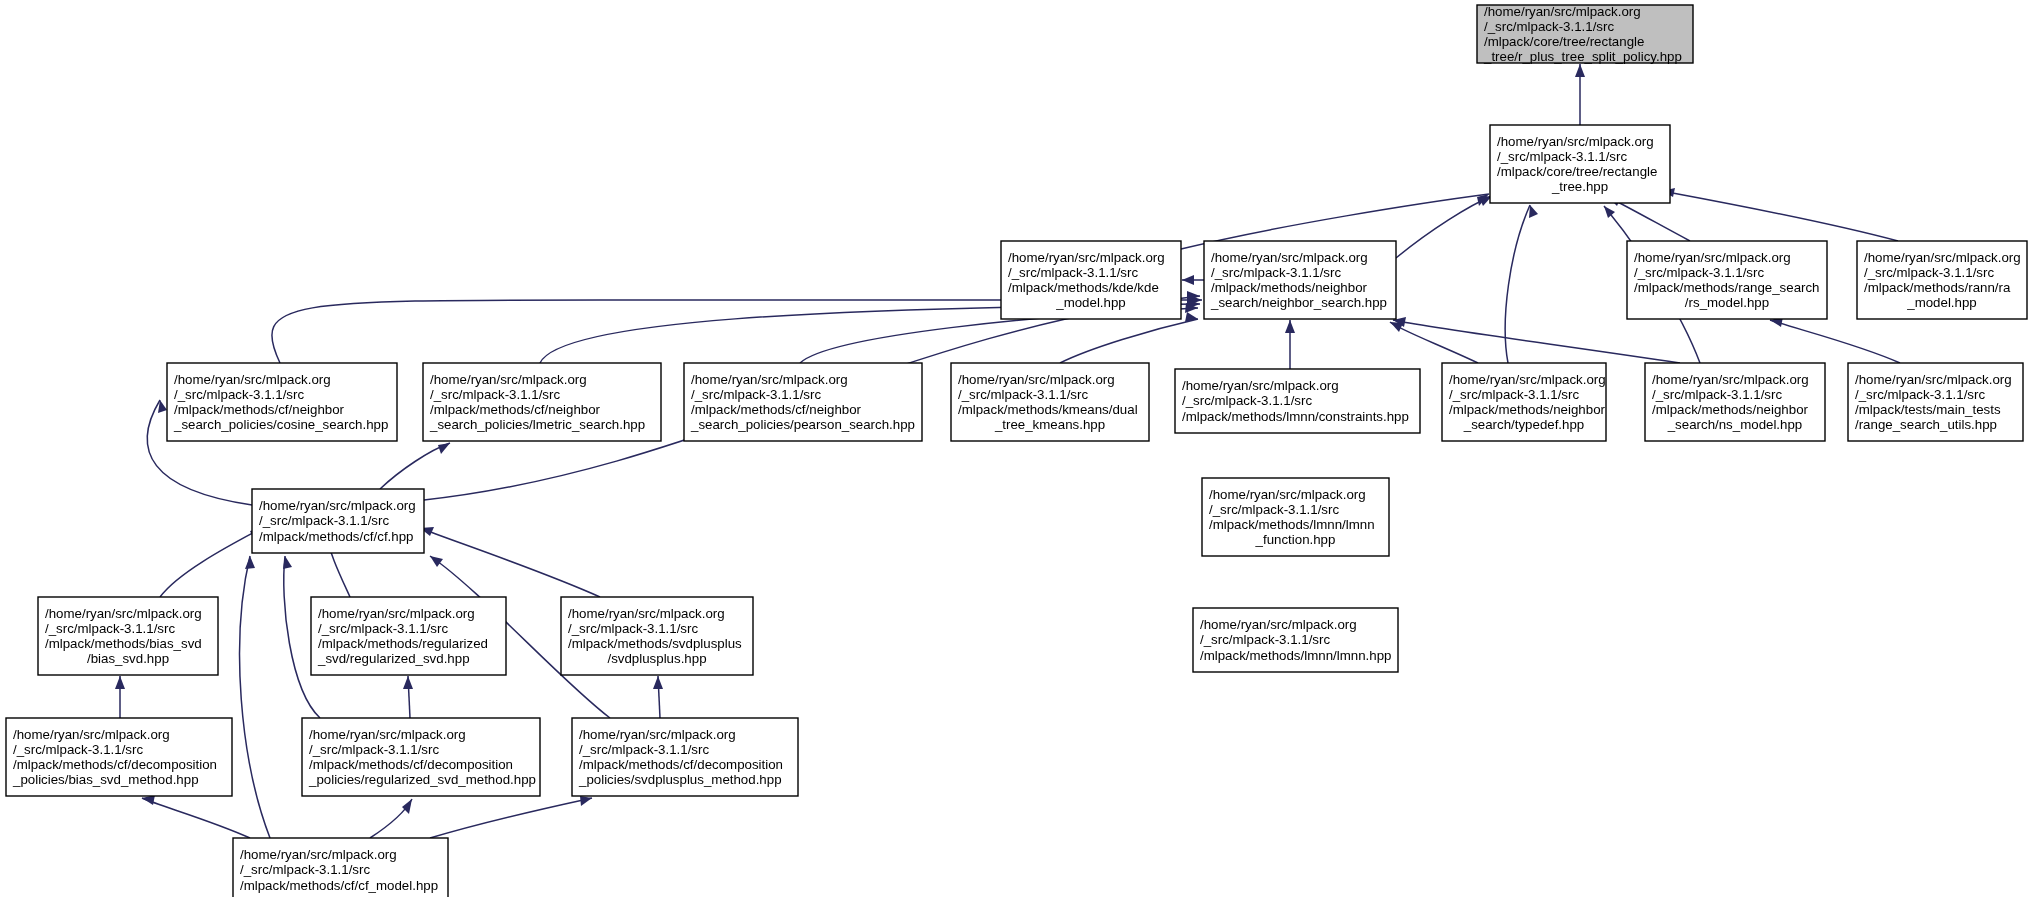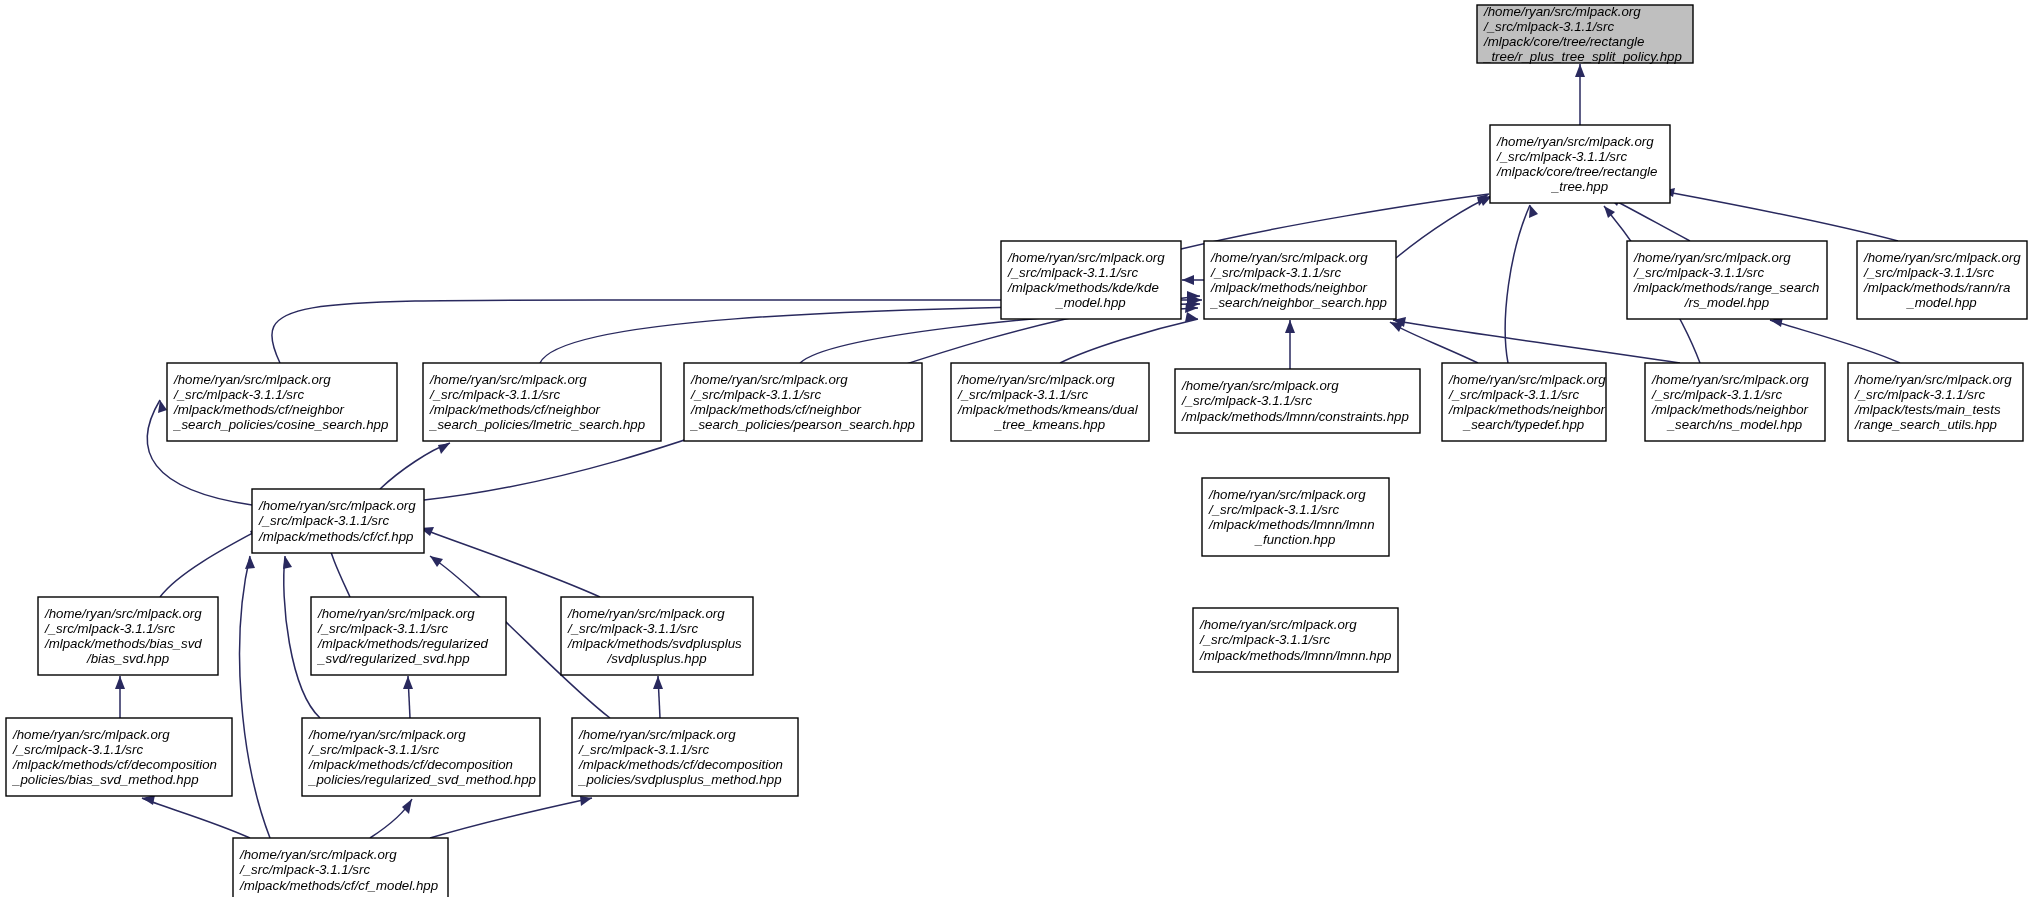--- a/index.html
+++ b/index.html
@@ -1,17 +1,17 @@
 <!DOCTYPE html>
 <html><head>
 <meta charset="utf-8">
 <style>
   html,body{margin:0;padding:0;background:#ffffff;}
   body{font-family:"Liberation Sans","DejaVu Sans",sans-serif;}
-  #graph-wrap{position:relative;width:2031px;height:897px;background:#fff;overflow:hidden;font-style:italic;}
+  #graph-wrap{position:relative;width:2031px;height:897px;background:#fff;overflow:hidden;}
   svg#graph{position:absolute;left:0;top:0;width:2031px;height:897px;display:block;}
   .node-box{fill:#ffffff;stroke:#000000;stroke-width:1.4;}
   .node-box.root{fill:#bfbfbf;stroke:#000000;stroke-width:1.4;}
   .node-label{font-family:"Liberation Sans","DejaVu Sans",sans-serif;font-size:13.3px;fill:#000000;}
   .edge{fill:none;stroke:#29295e;stroke-width:1.5;}
   .arrow-head{fill:#29295e;stroke:none;}
 </style>
 </head>
 <body>
 

